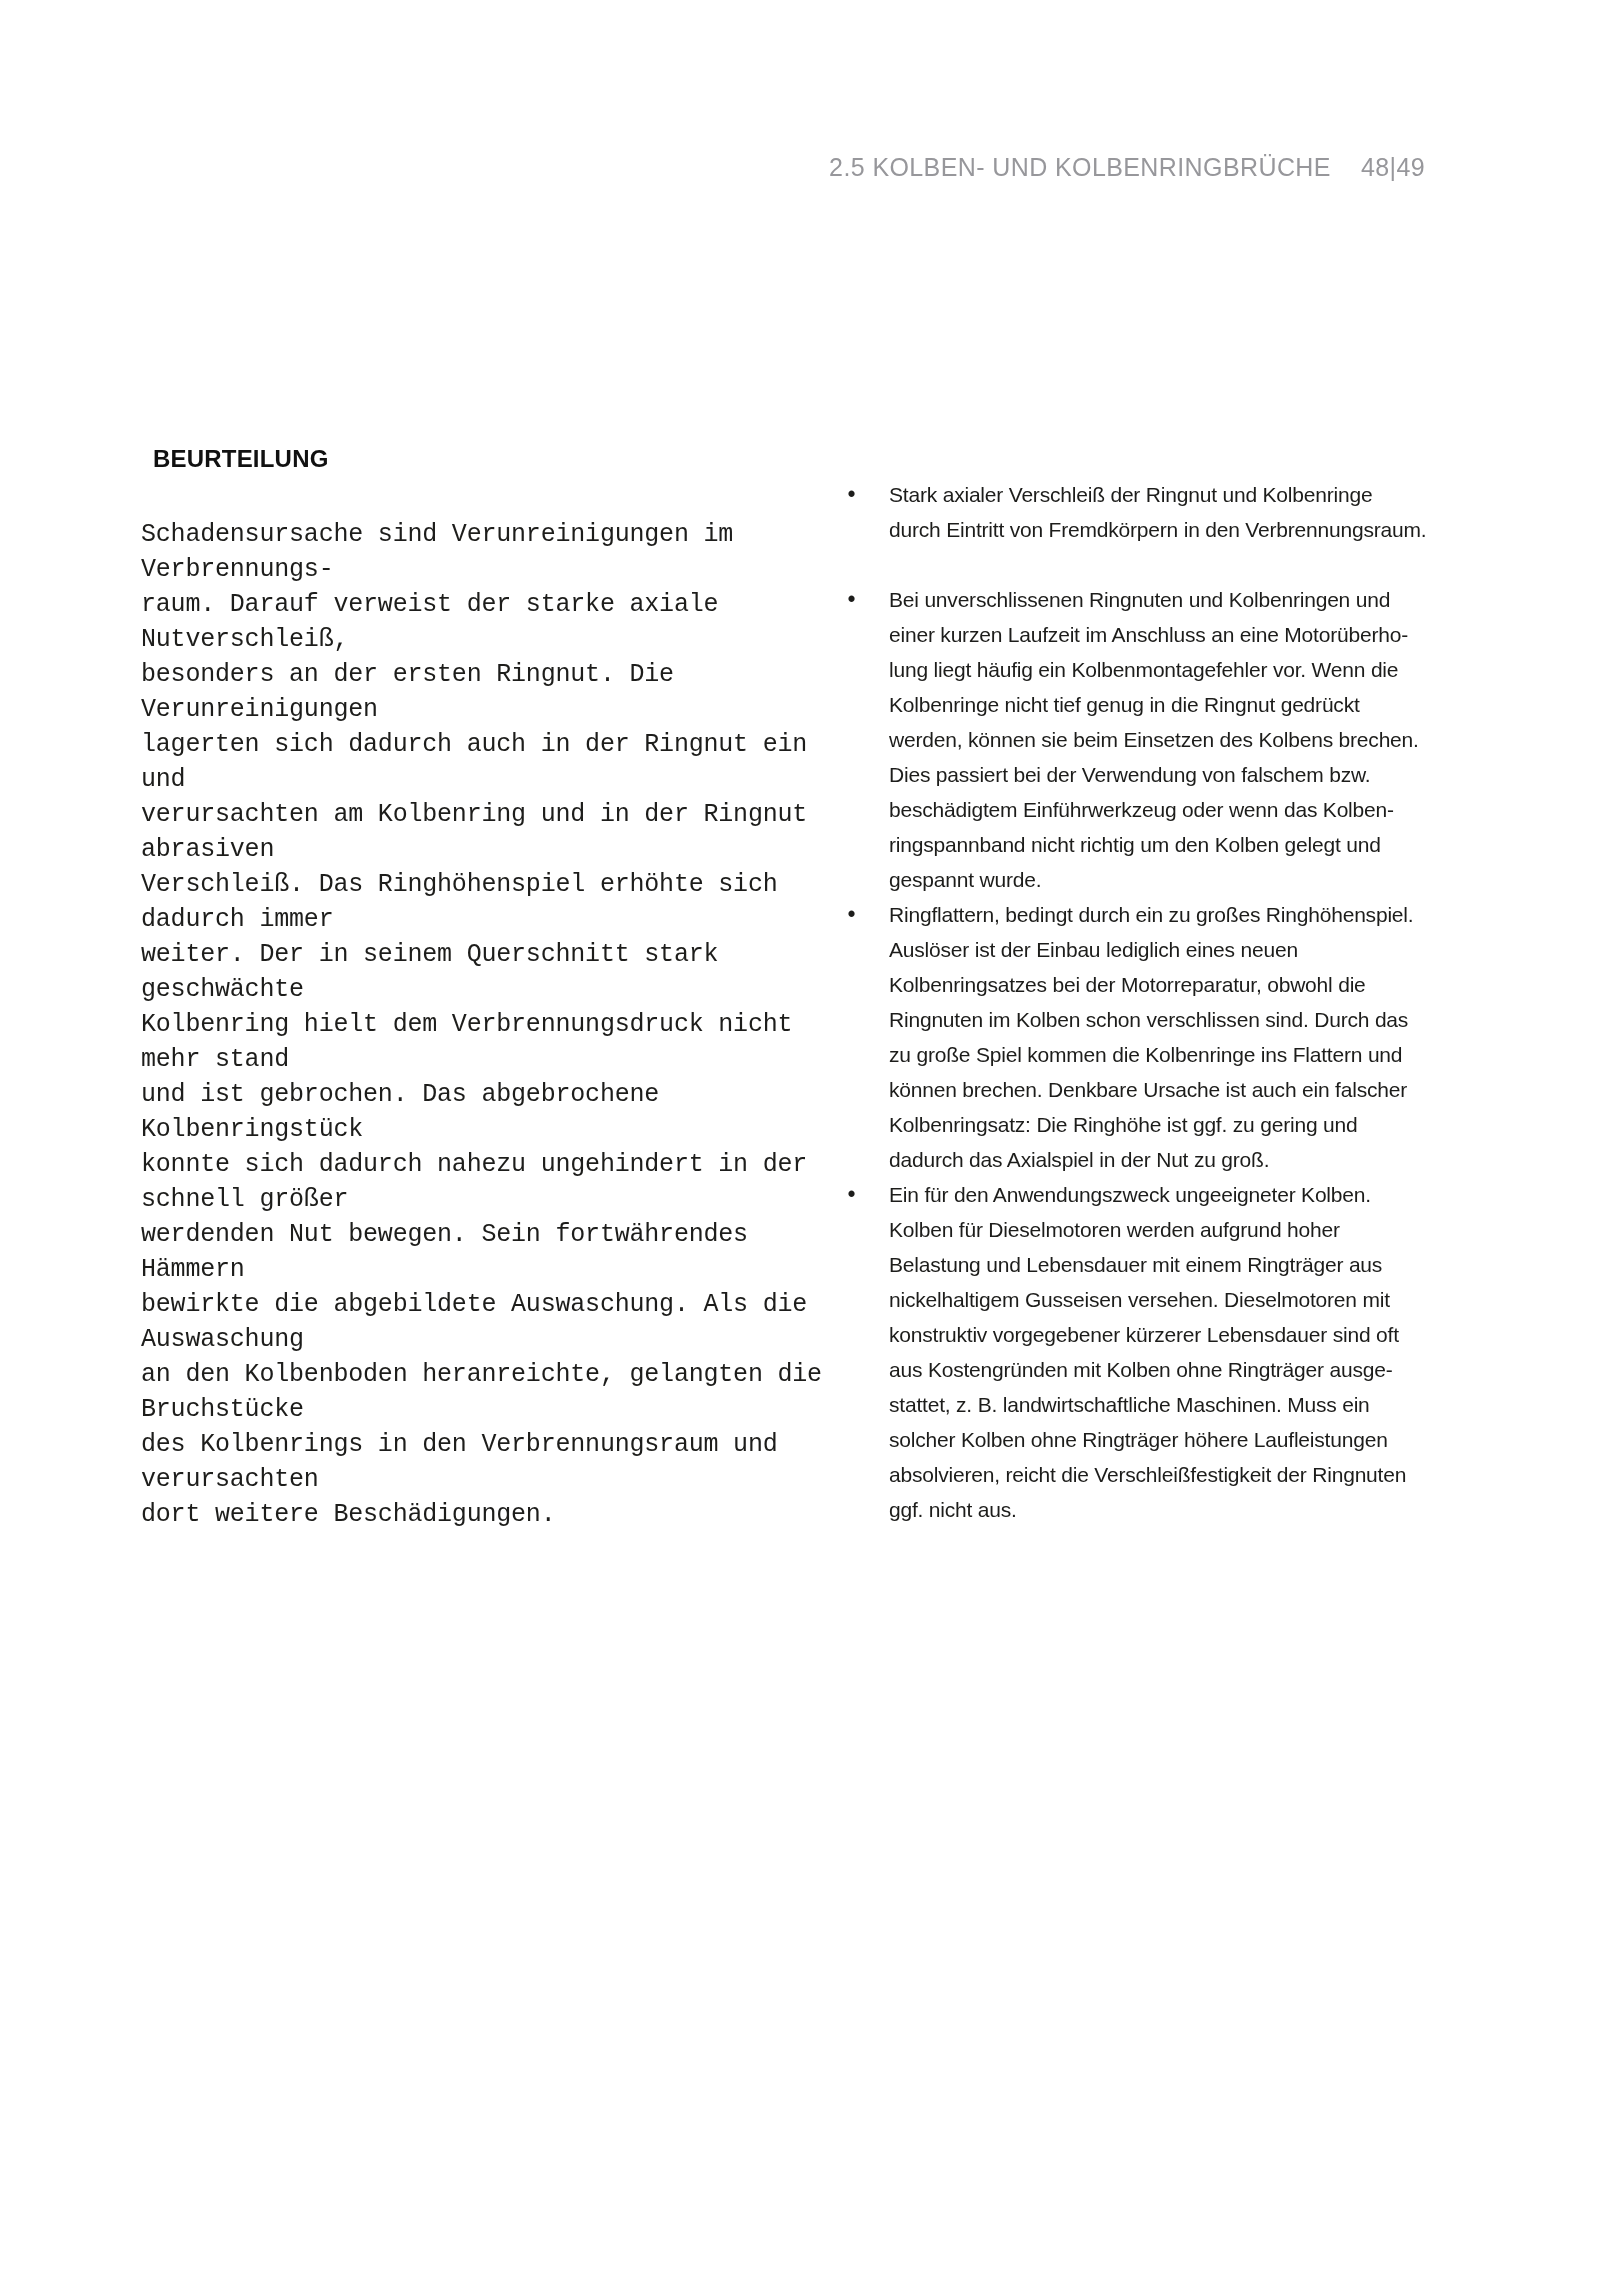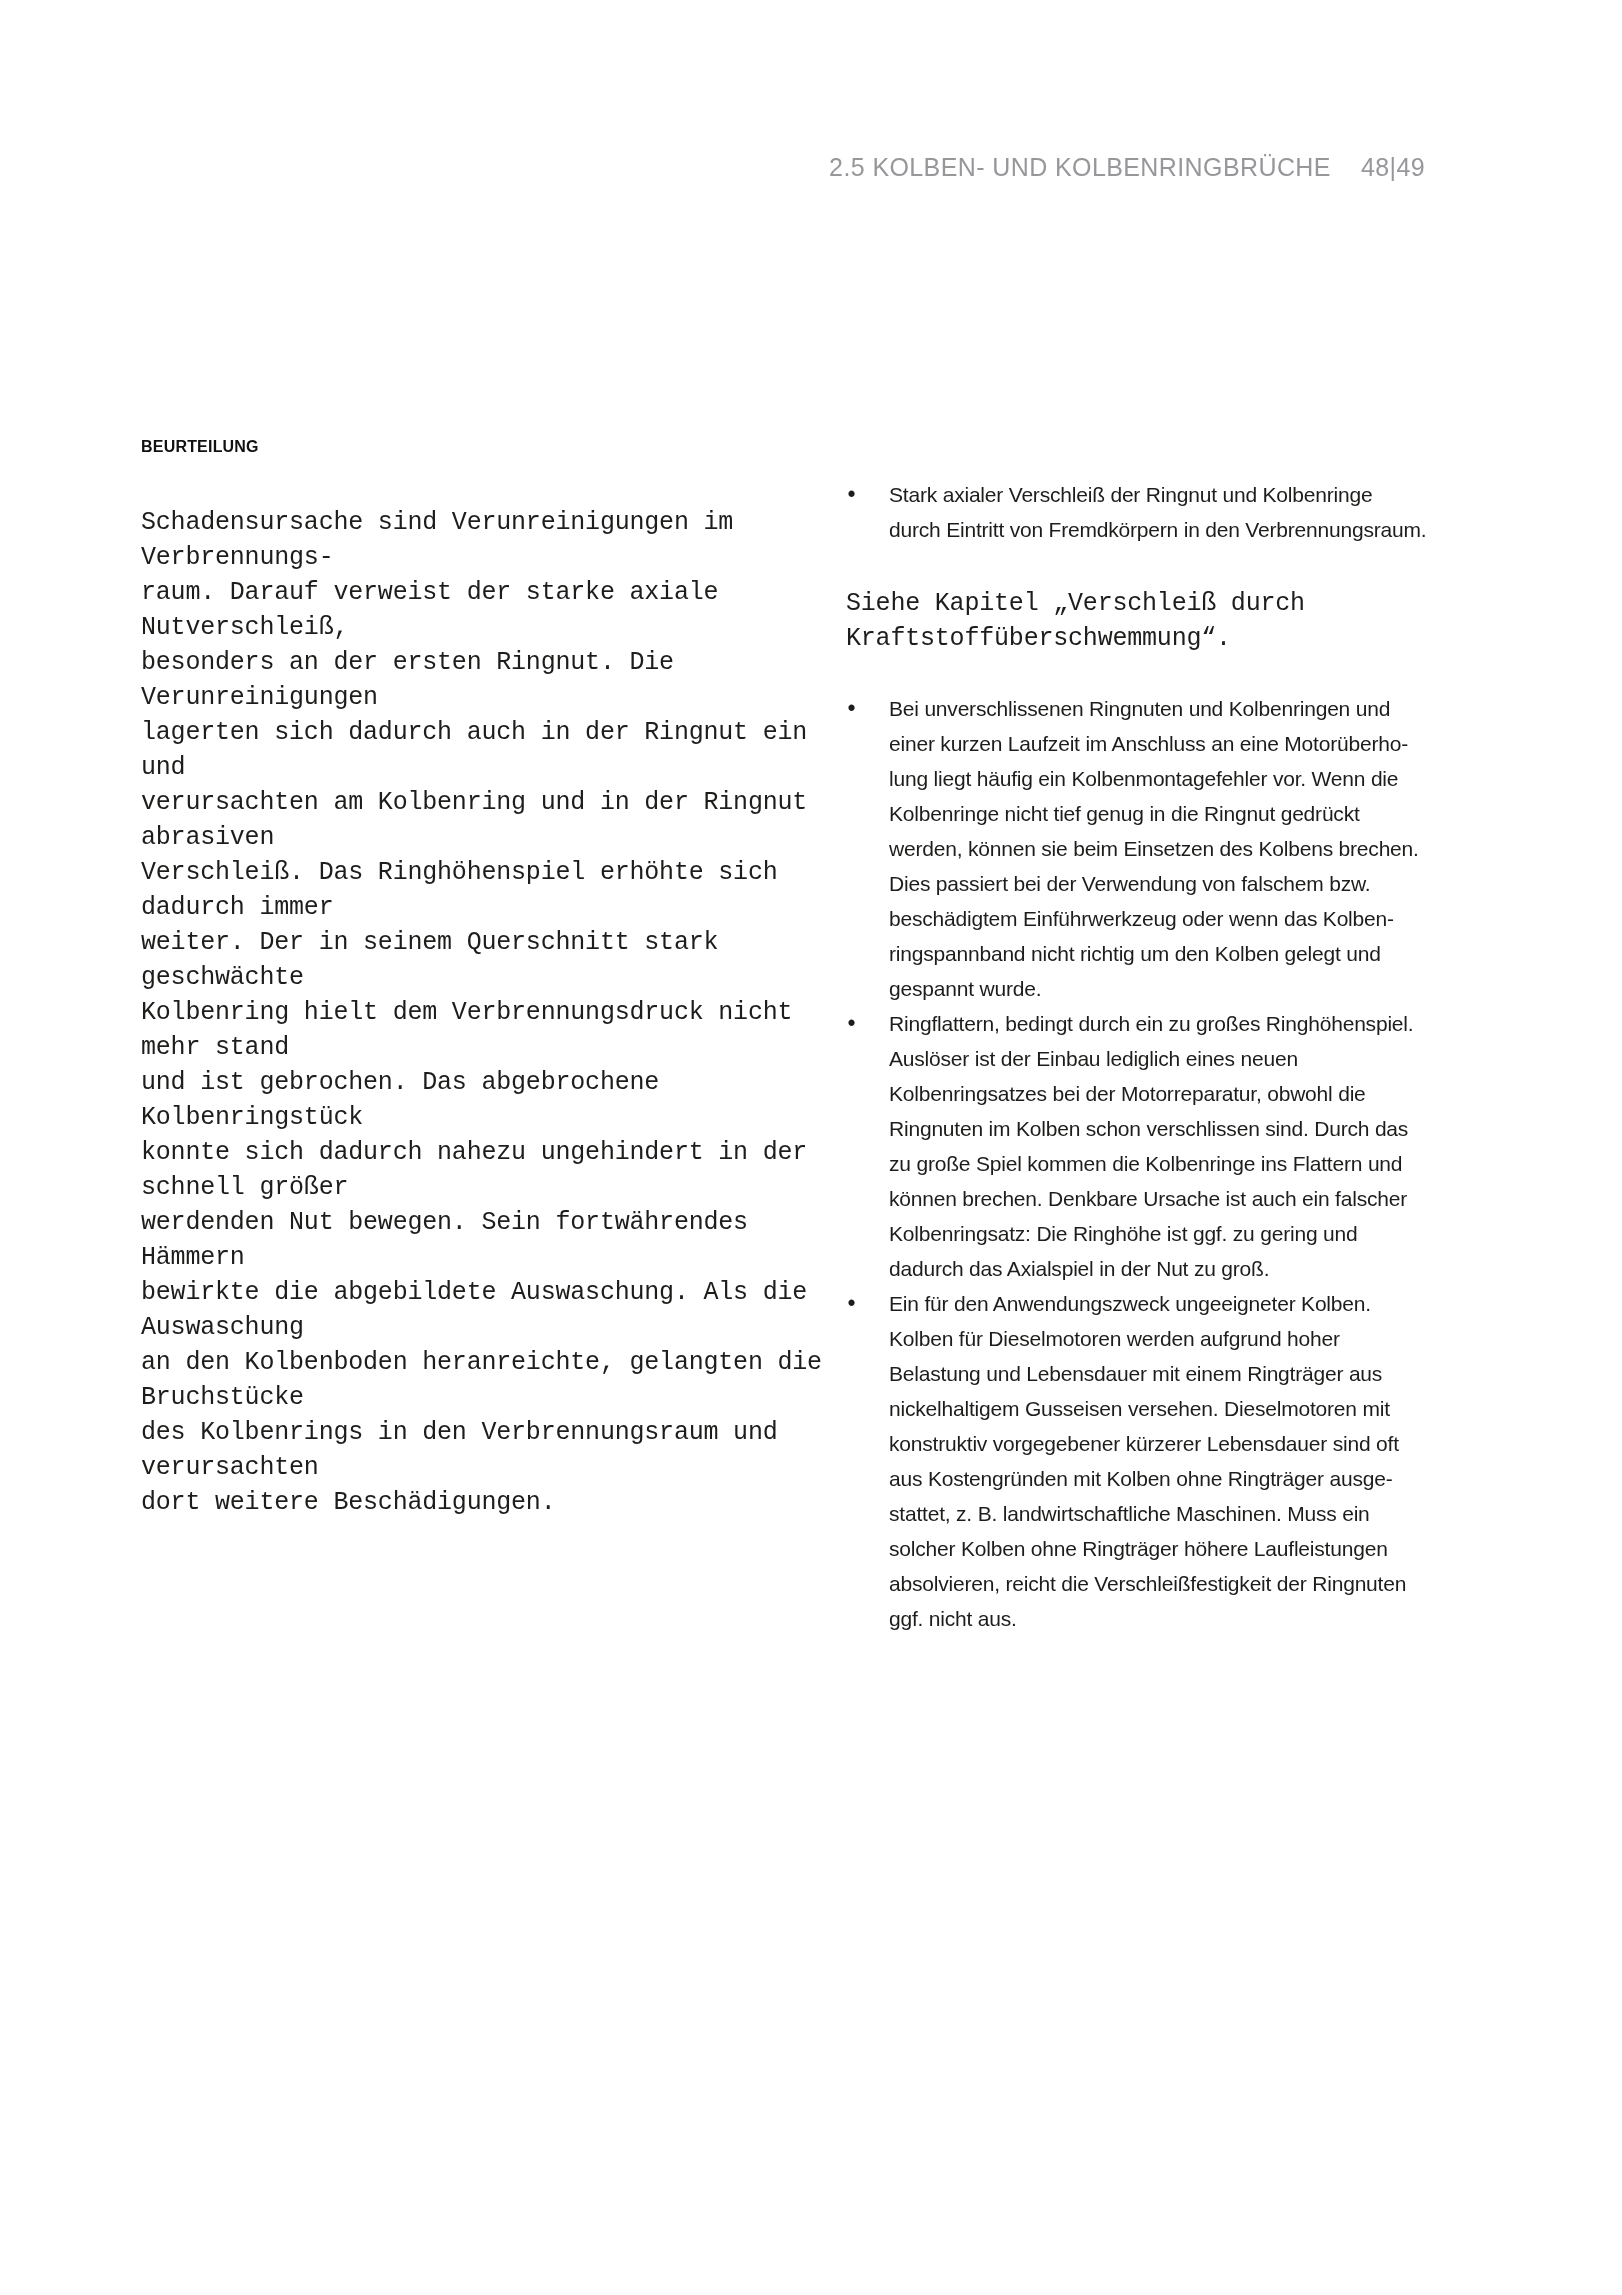--- a/index.html
+++ b/index.html
@@ -32,22 +32,22 @@
   }
   
   .col {
     position: absolute;
     top: 433px;
   }
   .col-left  { left: 141px;  width: 683px; }
   .col-right { left: 846px; width: 664px; }
 
   h2.section-heading {
-    margin: 0;
-    font-size: 16px;
+    margin: 12px;
+    font-size: 24px;
     line-height: 28px;
     font-weight: bold;
     letter-spacing: 0.2px;
     color: #111111;
   }
   .bodytext {
     font-size: 25px;
     line-height: 35px;
     letter-spacing: -0.2px;
     white-space: pre-line;
@@ -113,21 +113,20 @@
 dort weitere Beschädigungen.</p>
   </div>
 
   <div class="col col-right">
 
     <ul class="bullet-list">
       <li>Stark axialer Verschleiß der Ringnut und Kolbenringe
 durch Eintritt von Fremdkörpern in den Verbrennungsraum.</li>
     </ul>
 
-    <p class="bodytext note">Siehe Kapitel „Verschleiß durch Kraftstoffüberschwemmung“.</p>
 
     <ul class="bullet-list second">
       <li>Bei unverschlissenen Ringnuten und Kolbenringen und
 einer kurzen Laufzeit im Anschluss an eine Motorüberho-
 lung liegt häufig ein Kolbenmontagefehler vor. Wenn die
 Kolbenringe nicht tief genug in die Ringnut gedrückt
 werden, können sie beim Einsetzen des Kolbens brechen.
 Dies passiert bei der Verwendung von falschem bzw.
 beschädigtem Einführwerkzeug oder wenn das Kolben-
 ringspannband nicht richtig um den Kolben gelegt und

